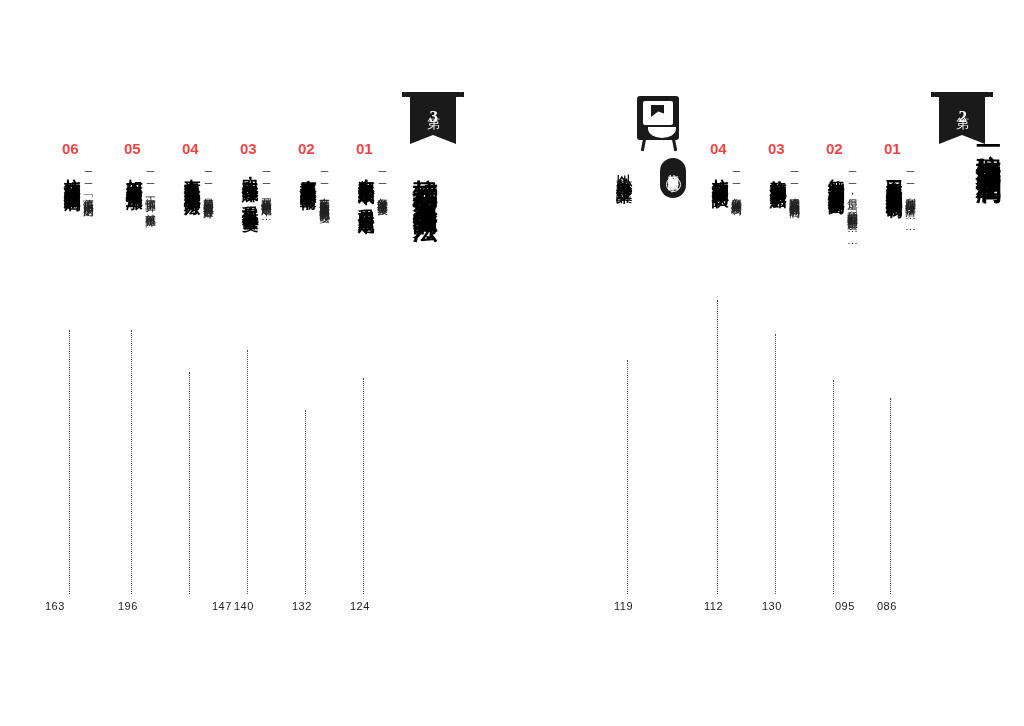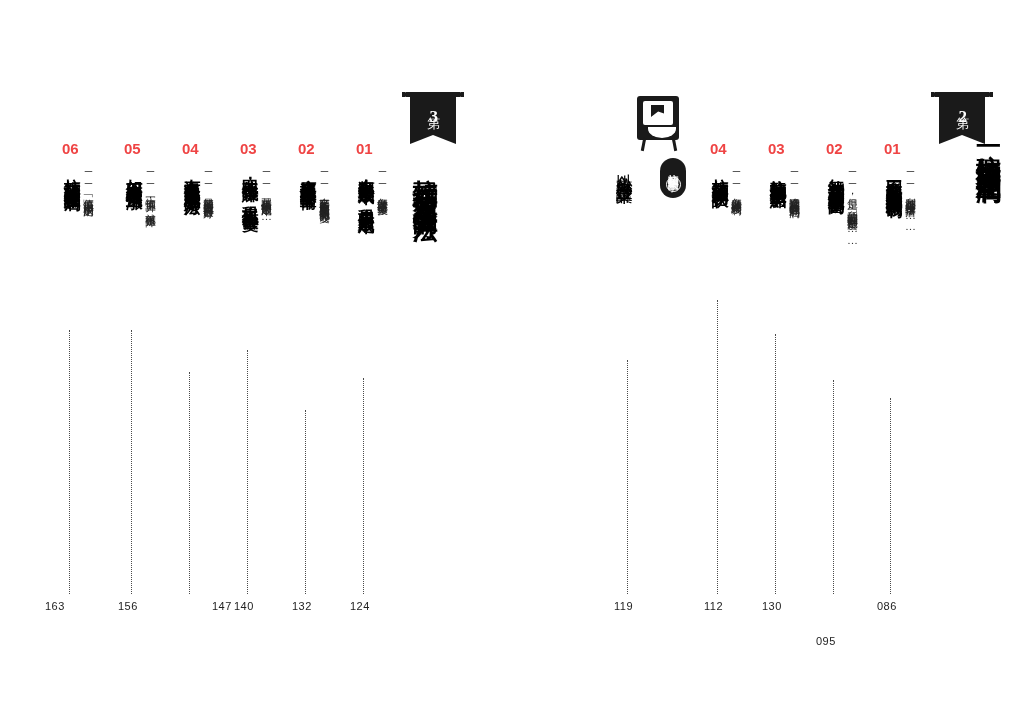--- a/index.html
+++ b/index.html
@@ -261,21 +261,21 @@
   <div class="pagenum" style="left:877px; top:600px;">086</div>
 
   <div class="entry" style="left:826px;">
     <div class="entry-num">02</div>
     <div class="entry-cols">
       <div class="entry-title">無法創造利潤的店家就會倒閉</div>
       <div class="entry-sub">──但是，所謂的「利潤」到底是什麼？……</div>
     </div>
   </div>
   <div class="leader" style="left:833px; top:380px; height:214px;"></div>
-  <div class="pagenum" style="left:816px; top:600px;margin-top:35px;">095</div>
+  <div class="pagenum" style="left:835px; top:600px;">095</div>
 
   <div class="entry" style="left:768px;">
     <div class="entry-num">03</div>
     <div class="entry-cols">
       <div class="entry-title">龍拉麵的損益平衡點</div>
       <div class="entry-sub">──邊際利潤等於一碗拉麵的利潤</div>
     </div>
   </div>
   <div class="leader" style="left:775px; top:334px; height:260px;"></div>
   <div class="pagenum" style="left:762px; top:600px;">130</div>
@@ -367,21 +367,21 @@
   <div class="pagenum" style="left:176px; top:600px;margin-left:36px;">147</div>
 
   <div class="entry" style="left:124px;">
     <div class="entry-num">05</div>
     <div class="entry-cols">
       <div class="entry-title">如何因應食材物價上漲？</div>
       <div class="entry-sub">──物價一旦上升，就很難下降</div>
     </div>
   </div>
   <div class="leader" style="left:131px; top:330px; height:264px;"></div>
-  <div class="pagenum" style="left:118px; top:600px;">156</div>
+  <div class="pagenum" style="left:118px; top:600px;">196</div>
 
   <div class="entry" style="left:62px;">
     <div class="entry-num">06</div>
     <div class="entry-cols">
       <div class="entry-title">拉麵店的威脅是拉麵店嗎？</div>
       <div class="entry-sub">──「價值」是由市場決定的</div>
     </div>
   </div>
   <div class="leader" style="left:69px; top:330px; height:264px;"></div>
   <div class="pagenum" style="left:45px; top:600px;">163</div>

